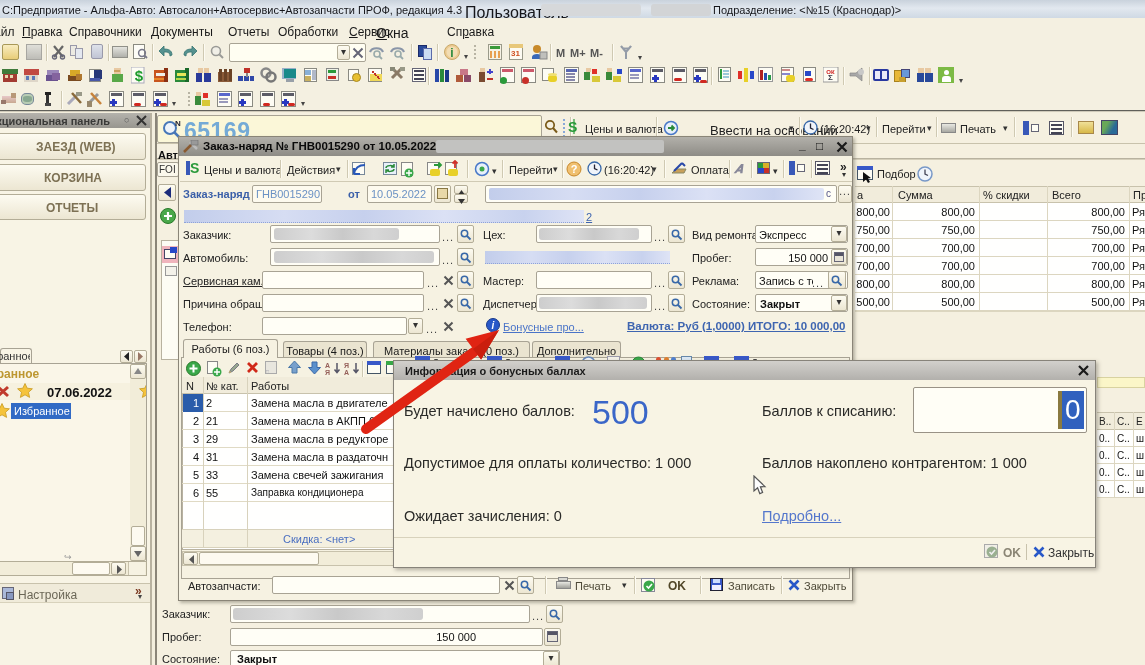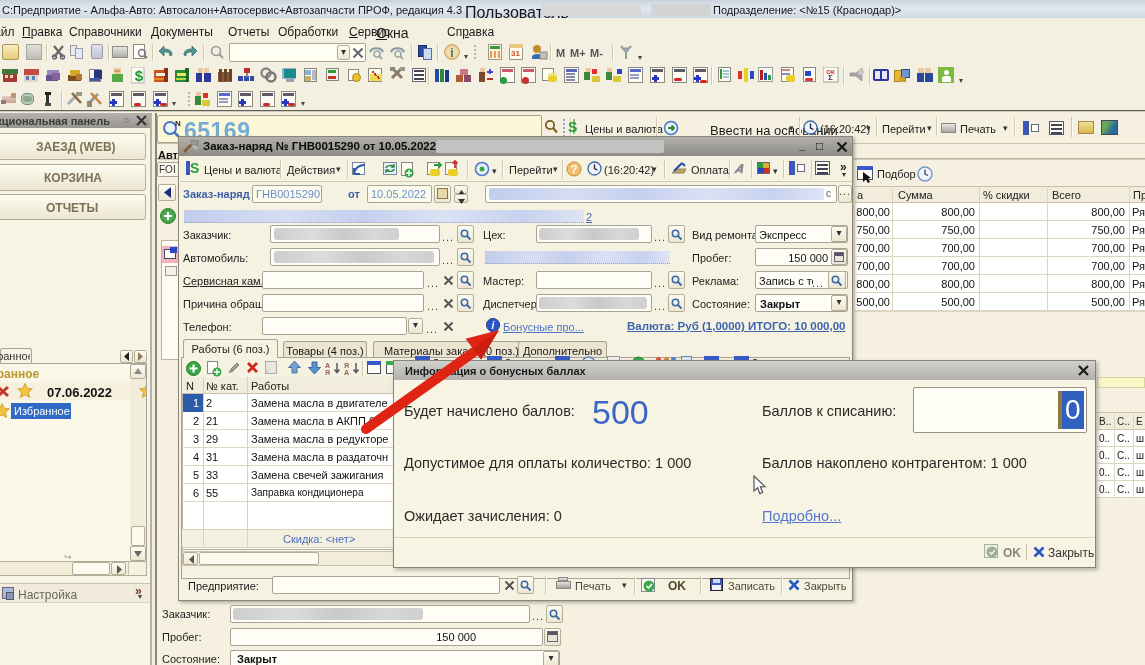--- a/index.html
+++ b/index.html
@@ -779,21 +779,21 @@
 <svg class="ab" style="left:486px;top:318px" width="15" height="16">
     <circle cx="7" cy="7" r="6.5" fill="#2858c8" stroke="#1a3a8a"></circle>
     <text x="7" y="11" font-size="10" font-weight="bold" text-anchor="middle" fill="#fff" font-style="italic">i</text>
     <path d="M4 13 L7 16 L9 13 Z" fill="#2858c8"></path>
   </svg>
 <span class="ab" style="left:503px;top:321px;font-size:11px;color:#4a74c8;text-decoration:underline">Бонусные про...</span>
 <span class="ab" style="left:627px;top:320px;font-size:11.5px;font-weight:bold;color:#3e65b0;text-decoration:underline">Валюта: Руб (1,0000) ИТОГО: 10 000,00</span>
 
 <div class="tab itab" style="left:283px;top:341px;width:84px;height:17px">Товары (4 поз.)</div>
 <div class="tab itab" style="left:373px;top:341px;width:157px;height:17px">Материалы заказа (0 поз.)</div>
-<div class="tab itab" style="left:518px;top:341px;width:89px;height:17px">Дополнительно</div>
+<div class="tab itab" style="left:532px;top:341px;width:89px;height:17px">Дополнительно</div>
 <div class="tab" style="left:183px;top:339px;width:95px;height:19px;z-index:1">Работы (6 поз.)</div>
 <div class="ab" style="left:181px;top:357px;width:669px;height:222px;background:#f6f2e2;border:1px solid #a8a394;z-index:0"></div>
 <svg class="ab" style="left:186px;top:361px" width="15" height="15">
     <circle cx="7.5" cy="7.5" r="7" fill="#3aa84a" stroke="#2a7a2a"></circle>
     <path d="M7.5 3.5 L7.5 11.5 M3.5 7.5 L11.5 7.5" stroke="#fff" stroke-width="2"></path>
   </svg>
 <b class="ab" style="left:207px;top:361px;width:11px;height:13px;background:#fdfcf4;border:1px solid #888"></b>
 <svg class="ab" style="left:212px;top:367px" width="10" height="10">
     <circle cx="5" cy="5" r="4.5" fill="#3aa84a"></circle>
     <path d="M5 2 L5 8 M2 5 L8 5" stroke="#fff" stroke-width="1.4"></path>
@@ -861,21 +861,21 @@
 <div class="ab" style="left:247px;top:377px;width:1px;height:152px;background:#d8d2bc"></div>
 <div class="ab" style="left:182px;top:529px;width:666px;height:19px;background:#f4f0e0;border-top:1px solid #d8d2bc;border-bottom:1px solid #d8d2bc"></div>
 <span class="ab" style="left:283px;top:533px;font-size:11px;color:#4a6fc0">Скидка: &lt;нет&gt;</span>
 <div class="ab" style="left:203px;top:529px;width:1px;height:19px;background:#d8d2bc"></div>
 <div class="ab" style="left:247px;top:529px;width:1px;height:19px;background:#d8d2bc"></div>
 <div class="ab" style="left:182px;top:551px;width:666px;height:15px;background:#f2edd9;border:1px solid #c8c2ac"></div>
 <div class="gbtn" style="left:183px;top:552px;width:15px;height:13px"><svg width="8" height="9" style="margin-top:2px">
       <path d="M7 0 L2 4.5 L7 9 Z" fill="#555"></path>
     </svg></div>
 <div class="ab" style="left:199px;top:552px;width:120px;height:13px;background:#fdfaf0;border:1px solid #b3ad97;border-radius:2px"></div>
-<span class="ab" style="left:188px;top:580px;font-size:11px;color:#222">Предприятие:</span>
+<span class="ab" style="left:188px;top:580px;font-size:11px;color:#222">Автозапчасти:</span>
 <div class="fld" style="left:272px;top:576px;width:228px;height:18px"></div>
 <svg class="ab" style="left:504px;top:580px" width="11" height="11">
     <path d="M1.5 1.5 L9.5 9.5 M9.5 1.5 L1.5 9.5" stroke="#555" stroke-width="2"></path>
   </svg>
 <div class="gbtn" style="left:517px;top:576px;width:17px;height:18px"><svg width="12" height="12" style="margin-top:3px">
       <circle cx="4.5" cy="4.5" r="3.2" fill="none" stroke="#3868a8" stroke-width="1.5"></circle>
       <path d="M7 7 L10.5 10.5" stroke="#3868a8" stroke-width="1.8"></path>
     </svg></div>
 <div class="sep" style="left:545px;top:576px;height:18px"></div>
 <b class="ab" style="left:558px;top:577px;width:10px;height:4px;background:#d8d8d2;border:1px solid #888"></b>

